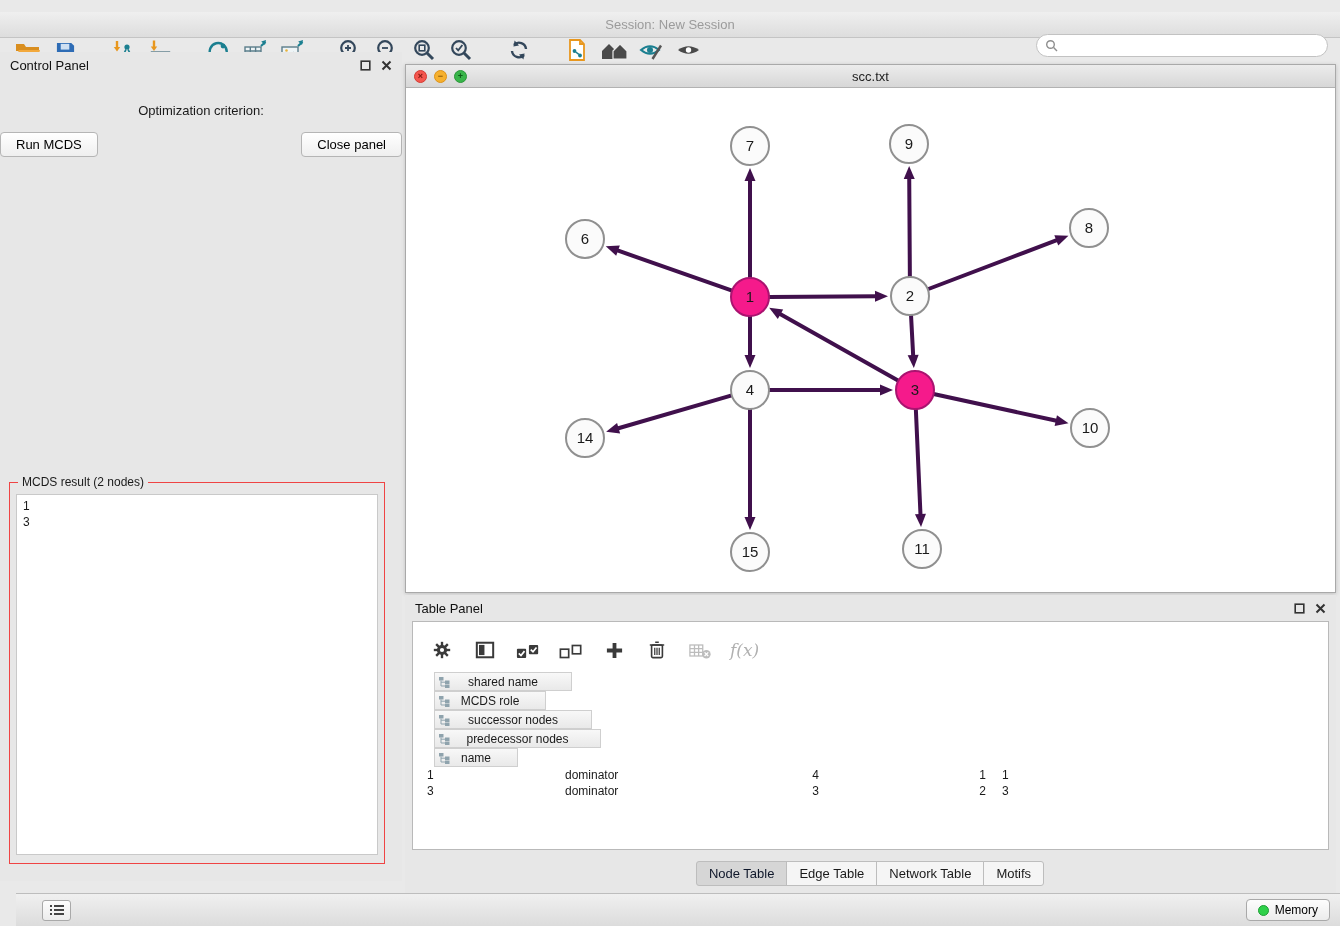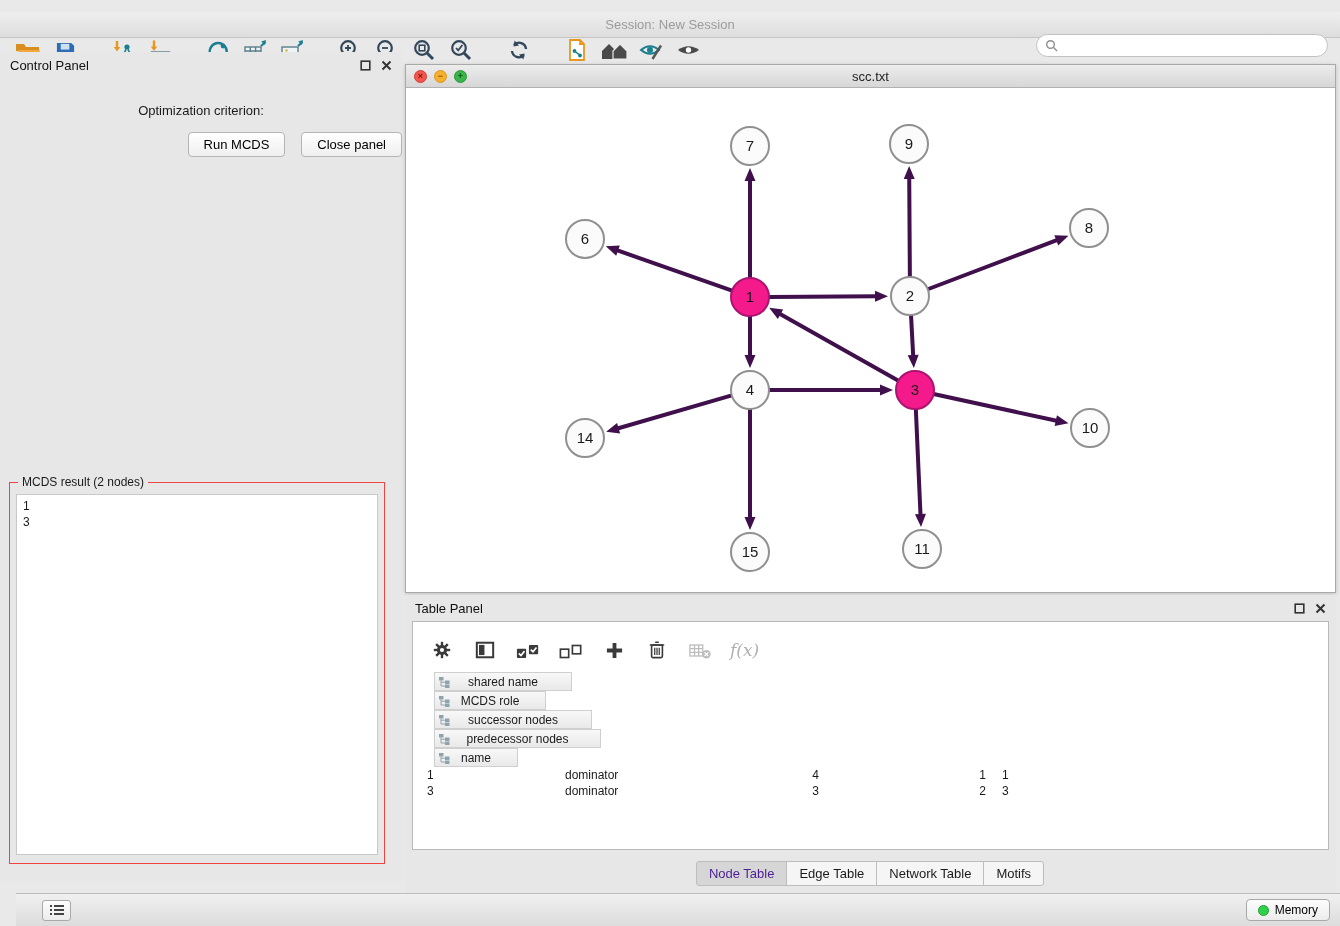--- a/index.html
+++ b/index.html
@@ -31,21 +31,21 @@
     margin-left:-1px; cursor:pointer; }
   .ctab:first-child { border-radius:3px 0 0 3px; }
   .ctab:last-child { border-radius:0 3px 3px 0; }
   .ctab.active { background:#d6d6d6; color:#9f9f9f; }
 
   .opt-label { text-align:center; margin-top:25px; font-size:13px; }
   .dropdown { width:310px; height:24px; margin:12px auto 0; background:#fff;
     border:1px solid #b3b3b3; border-radius:4px; display:flex; align-items:center;
     padding:0 6px 0 10px; font-size:13px; cursor:pointer; }
   .dd-arrows { margin-left:auto; display:flex; }
-  .btn-row { display:flex; justify-content:flex-end; gap:16px; margin-top:14px; }
+  .btn-row { display:flex; justify-content:space-between; gap:16px; margin-top:14px; }
   .push-btn { font-family:inherit; font-size:13px; padding:4px 15px;
     background:linear-gradient(#ffffff,#efefef); border:1px solid #b5b5b5;
     border-radius:4px; cursor:pointer; }
 
   .result-group { position:absolute; left:9px; top:430px; width:376px; height:382px;
     border:1px solid #ef4444; }
   .result-legend { position:absolute; top:-8px; left:8px; background:#e7e7e7;
     padding:0 4px; font-size:12px; }
   .result-inner { position:absolute; left:6px; top:11px; right:6px; bottom:8px;
     background:#fff; border:1px solid #c9c9c9; font-size:12px; padding:3px 6px;
@@ -77,21 +77,21 @@
     position:relative; cursor:pointer; }
   .th .attr-wrap { position:absolute; left:4px; top:4px; display:flex; }
   .tr { display:flex; padding-left:6px; }
   .td { font-size:12px; height:16px; line-height:16px; padding:0 8px; overflow:hidden; white-space:nowrap; }
 
   .tabs-bottom { position:absolute; left:0; right:0; bottom:7px; display:flex; justify-content:center; }
   .btab { padding:4px 12px; font-size:13px; background:#f5f5f5; border:1px solid #bdbdbd;
     margin-left:-1px; cursor:pointer; }
   .btab:first-child { border-radius:3px 0 0 3px; }
   .btab:last-child { border-radius:0 3px 3px 0; }
-  .btab.active { background:#d6d6d6; color:#4c1d95; }
+  .btab.active { background:#d6d6d6; color:#0f172a; }
 
   .statusbar { position:absolute; left:16px; bottom:0; width:1340px; height:33px;
     background:linear-gradient(#f0f0f0,#dcdcdc); border-top:1px solid #bdbdbd;
     display:flex; align-items:center; padding:0 26px; }
   .status-left-btn { width:29px; height:21px; border:1px solid #a9a9a9; border-radius:3px;
     background:linear-gradient(#fdfdfd,#ececec); display:flex; align-items:center;
     justify-content:center; cursor:pointer; }
   .memory-btn { margin-left:auto; height:22px; border:1px solid #a9a9a9; border-radius:4px;
     background:linear-gradient(#fdfdfd,#ececec); display:flex; align-items:center; gap:6px;
     padding:0 11px; font-size:12px; font-family:inherit; cursor:pointer; }

